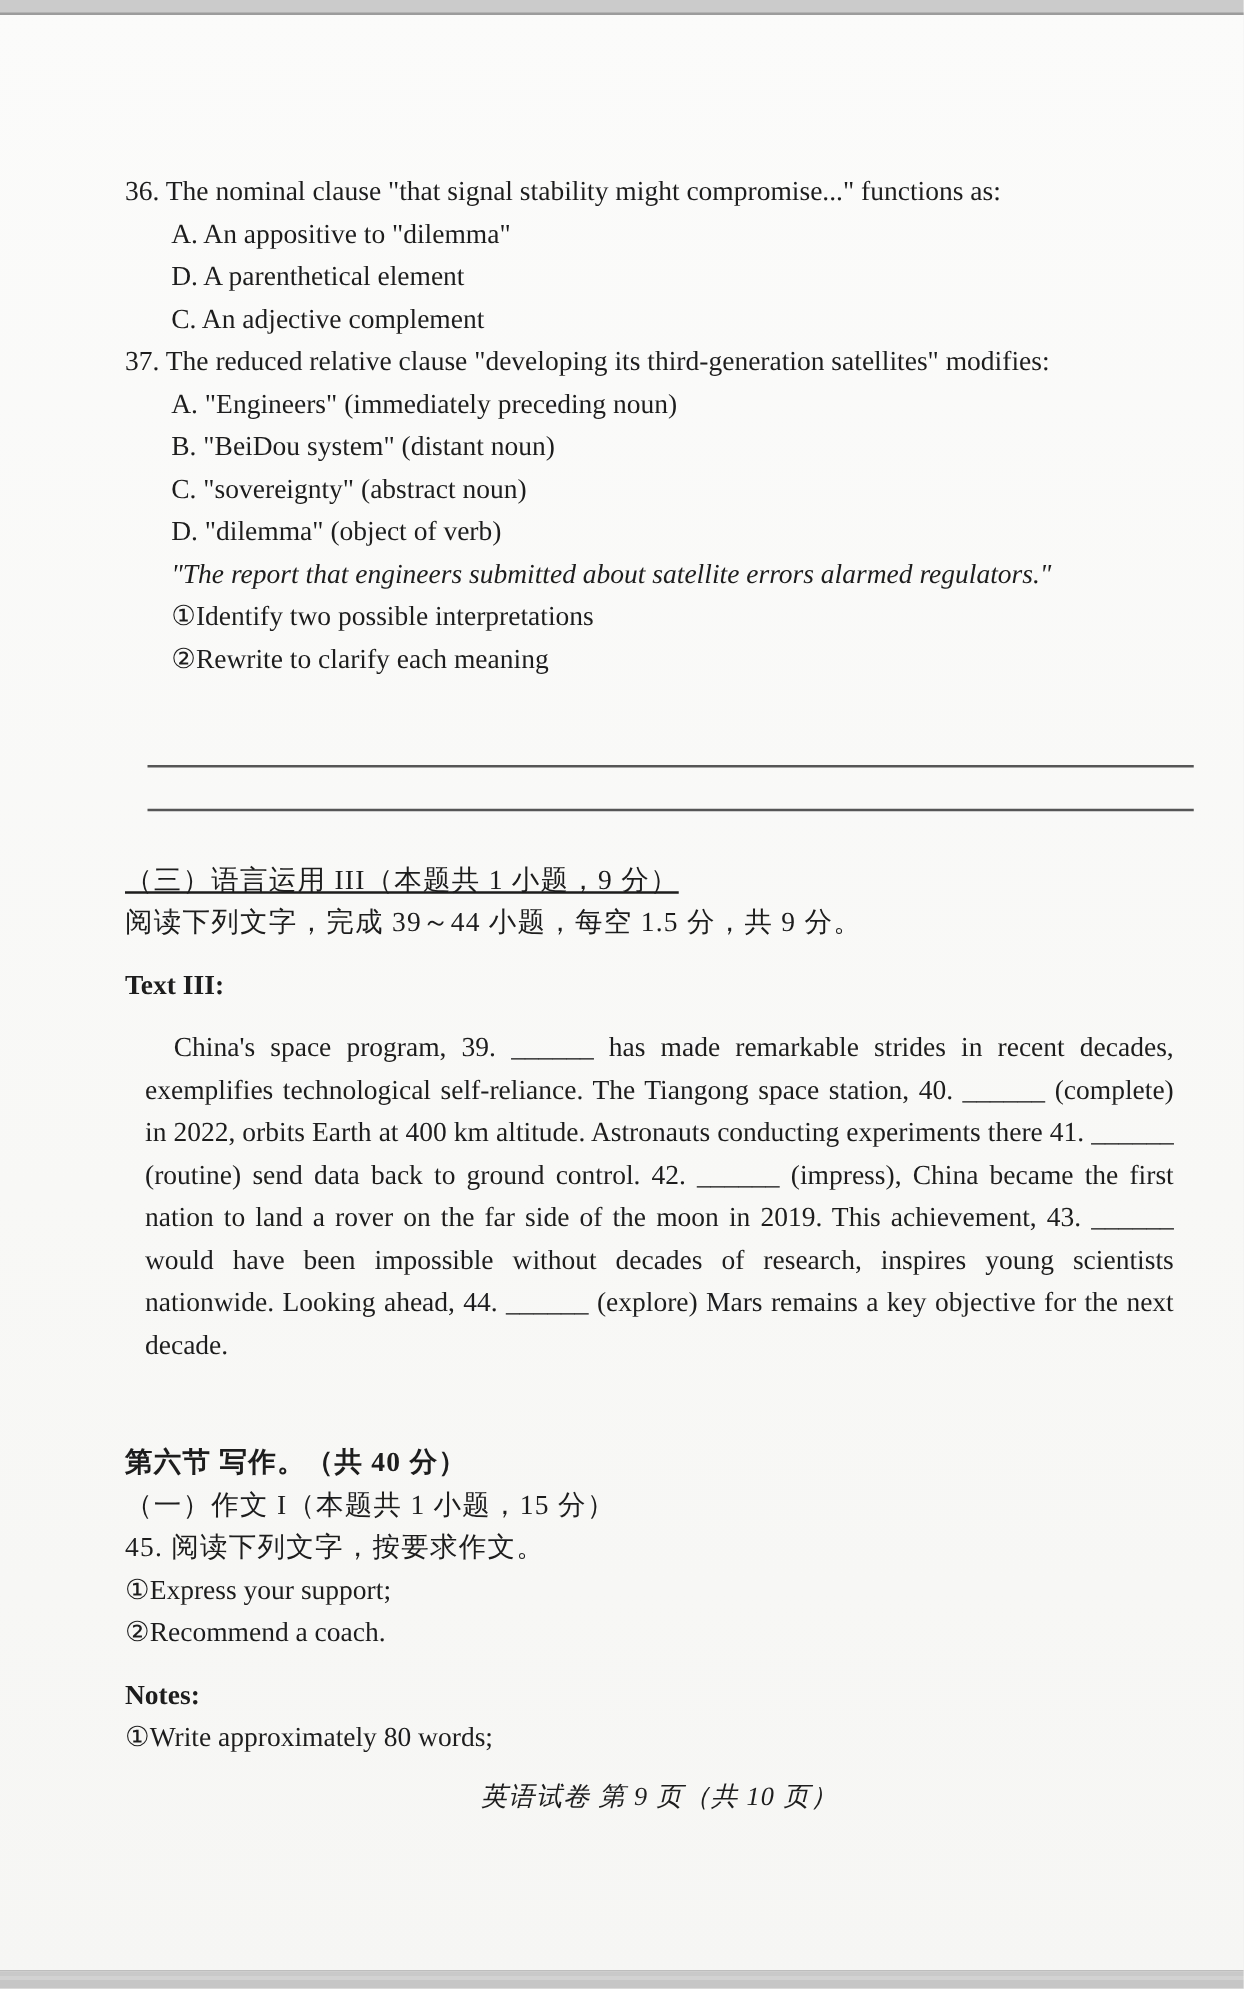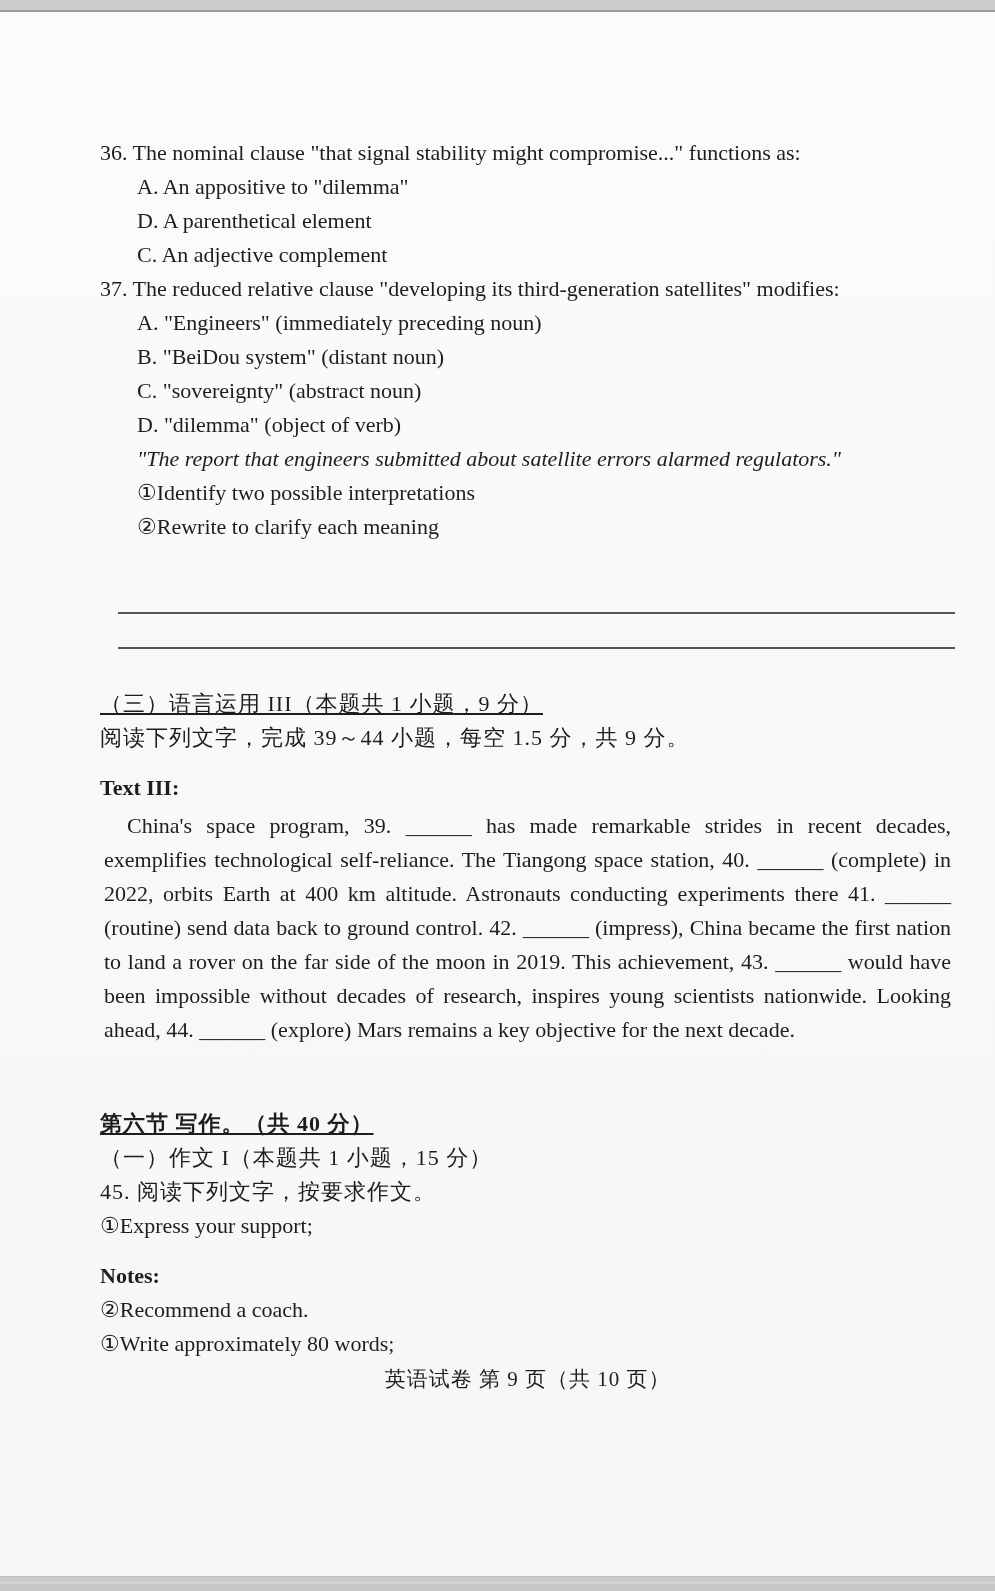--- a/index.html
+++ b/index.html
@@ -42,28 +42,29 @@
     margin-left: 18px;
     width: 837px;
   }
   .answer-line.first { margin-top: 68px; }
   .answer-line.second { margin-top: 33px; }
   .sec3-heading { margin-top: 38px; text-decoration: underline; }
   .para {
     text-align: justify;
     text-indent: 23px;
     line-height: 34px;
-    margin: 4px;
+    margin: 16px;
   }
-  .sec6-heading { margin-top: 60px; text-decoration: underline; }
+  .sec6-heading { margin-top: 60px; }
   .footer {
     text-align: center;
-    margin-top: 4px;
+    margin-top: 16px;
     font-size: 21px;
     letter-spacing: 1px;
+    font-style: italic;
   }
 </style>
 </head>
 <body>
 
 <div class="page">
   <div class="topbar"></div>
 
   <div class="content">
 
@@ -87,21 +88,21 @@
 
     <div class="line cjk sec3-heading">（三）语言运用 III（本题共 1 小题，9 分）</div>
     <div class="line cjk">阅读下列文字，完成 39～44 小题，每空 1.5 分，共 9 分。</div>
     <div class="line bold">Text III:</div>
     <p class="para">China's space program, 39. ______ has made remarkable strides in recent decades, exemplifies technological self-reliance. The Tiangong space station, 40. ______ (complete) in 2022, orbits Earth at 400 km altitude. Astronauts conducting experiments there 41. ______ (routine) send data back to ground control. 42. ______ (impress), China became the first nation to land a rover on the far side of the moon in 2019. This achievement, 43. ______ would have been impossible without decades of research, inspires young scientists nationwide. Looking ahead, 44. ______ (explore) Mars remains a key objective for the next decade.</p>
 
     <div class="line cjk bold sec6-heading">第六节 写作。（共 40 分）</div>
     <div class="line cjk">（一）作文 I（本题共 1 小题，15 分）</div>
     <div class="line cjk">45. 阅读下列文字，按要求作文。</div>
     <div class="line">①Express your support;</div>
+    <div class="line">②Recommend a coach.</div>
     <div class="line bold">Notes:</div>
-    <div class="line">②Recommend a coach.</div>
     <div class="line">①Write approximately 80 words;</div>
 
     <div class="footer cjk">英语试卷 第 9 页（共 10 页）</div>
   </div>
 
   <div class="bottombar"></div>
 </div>
 
 </body></html>

